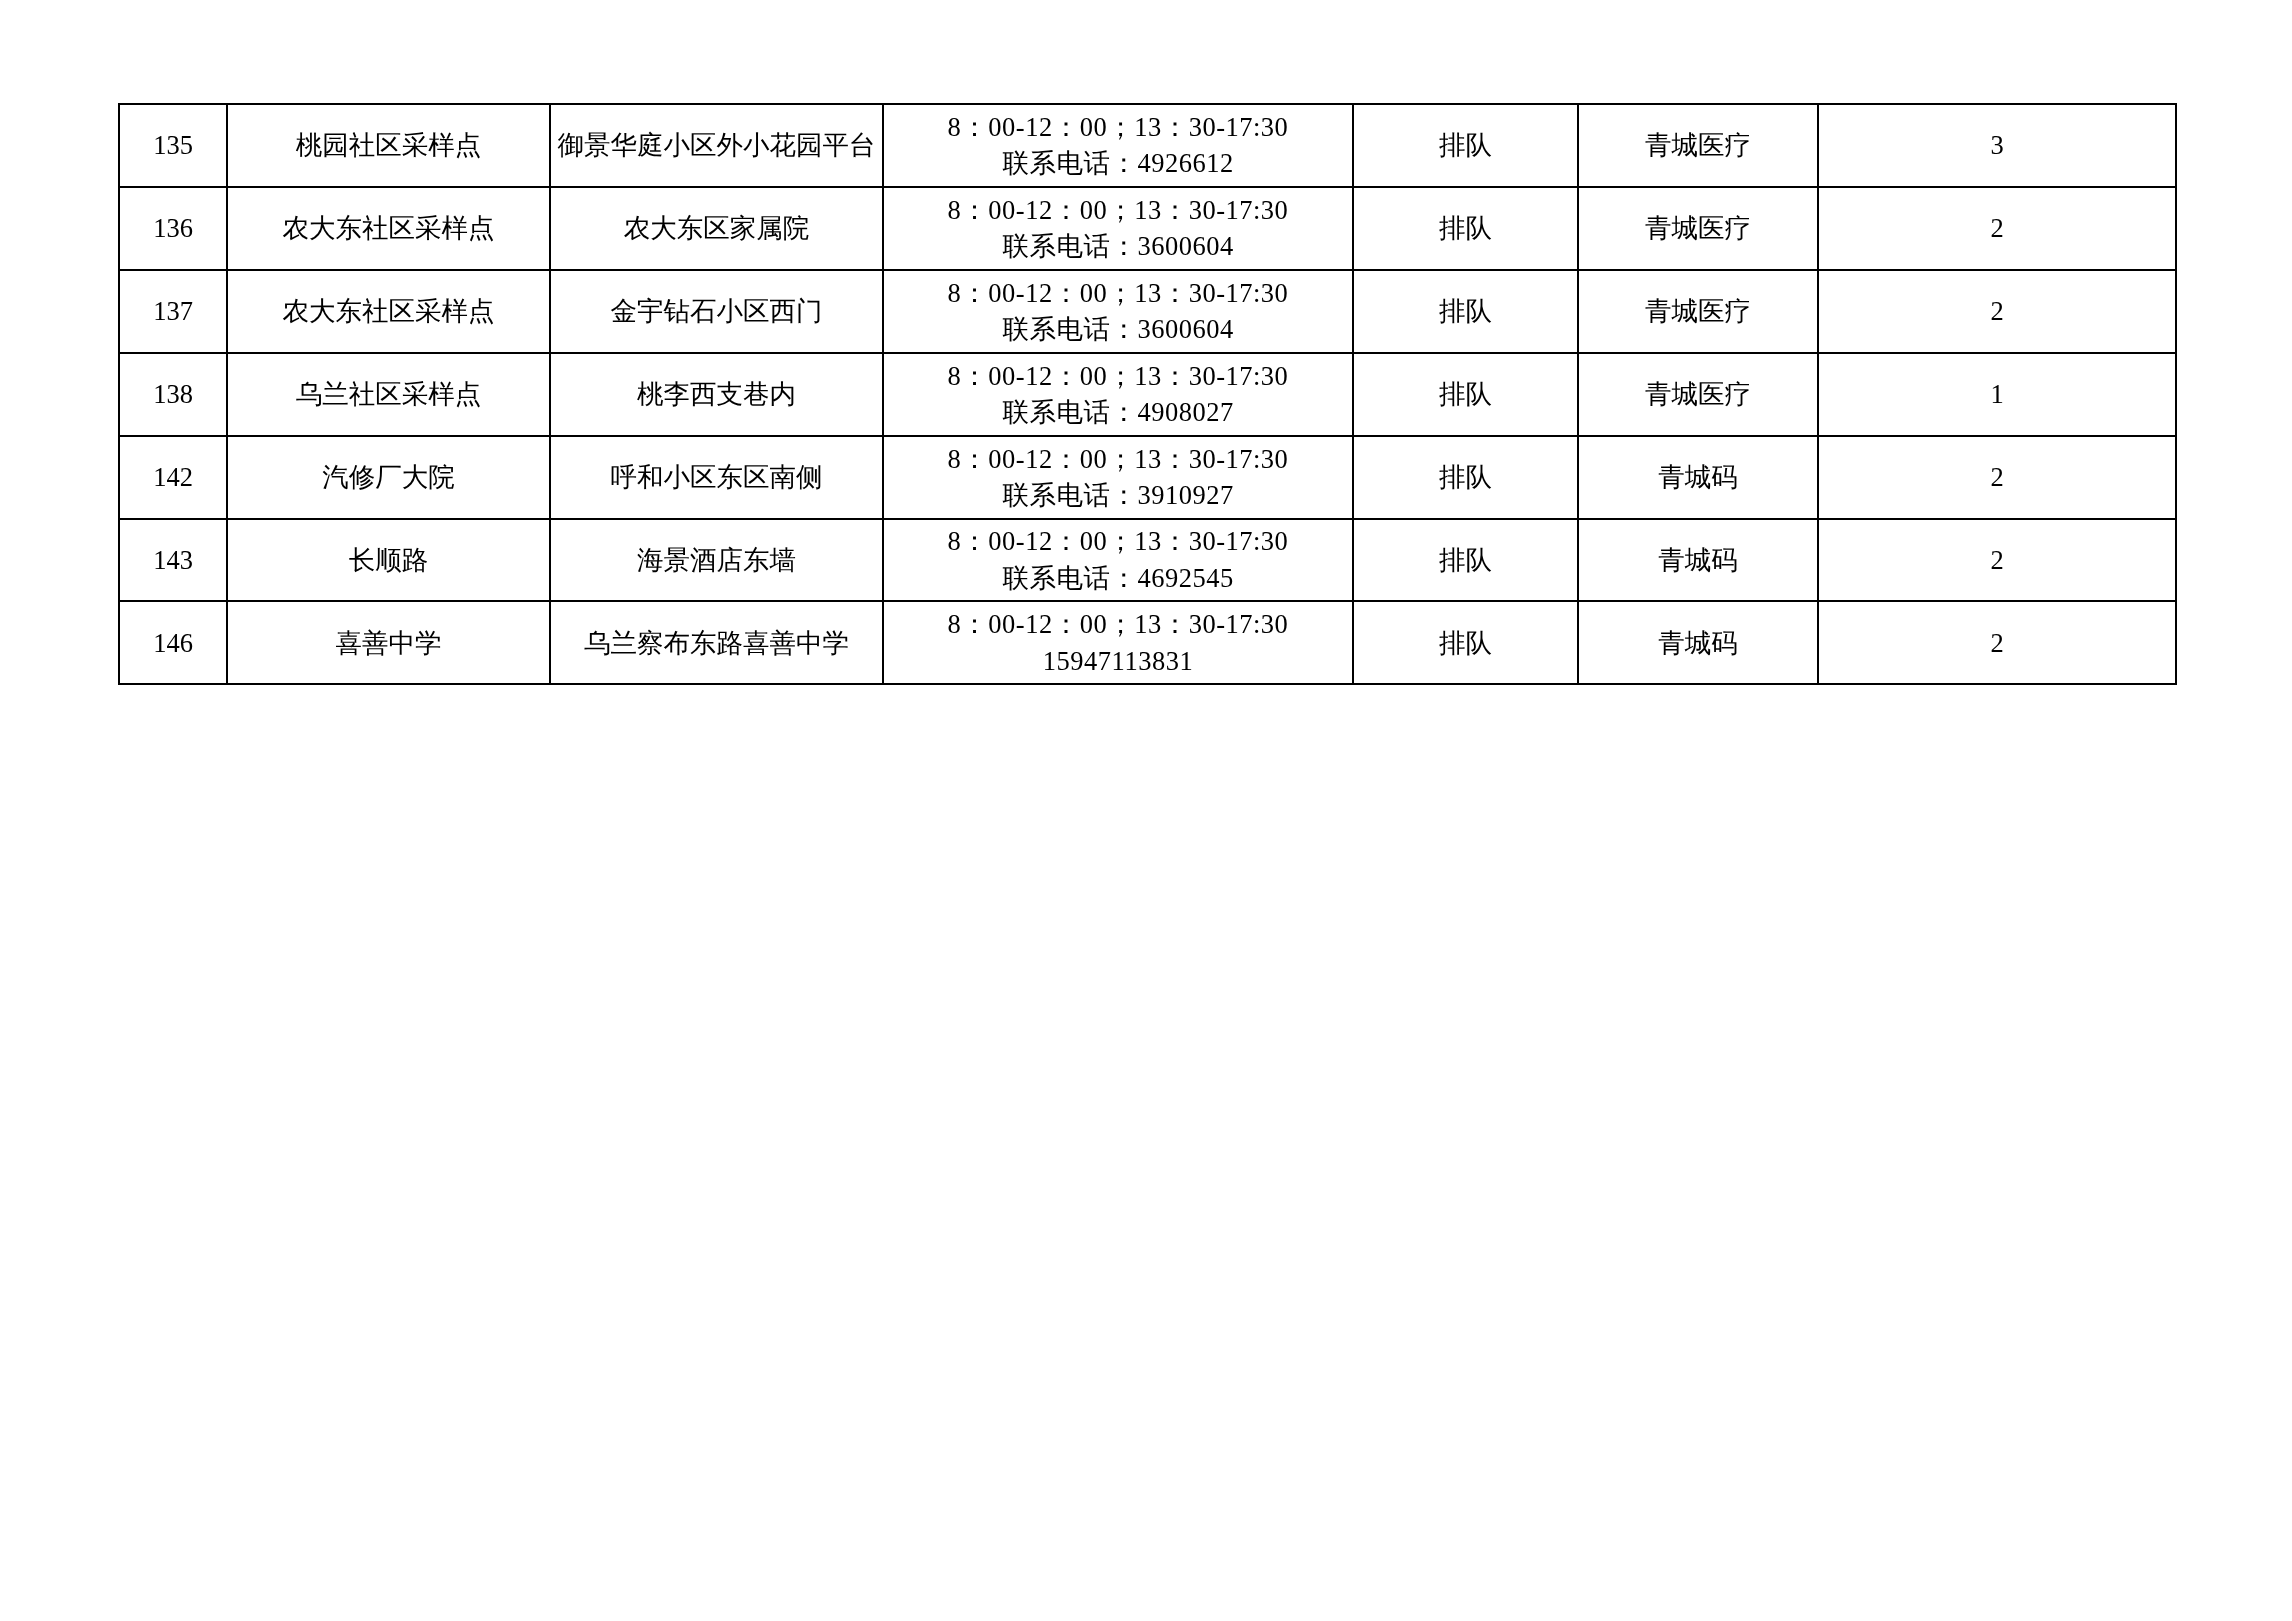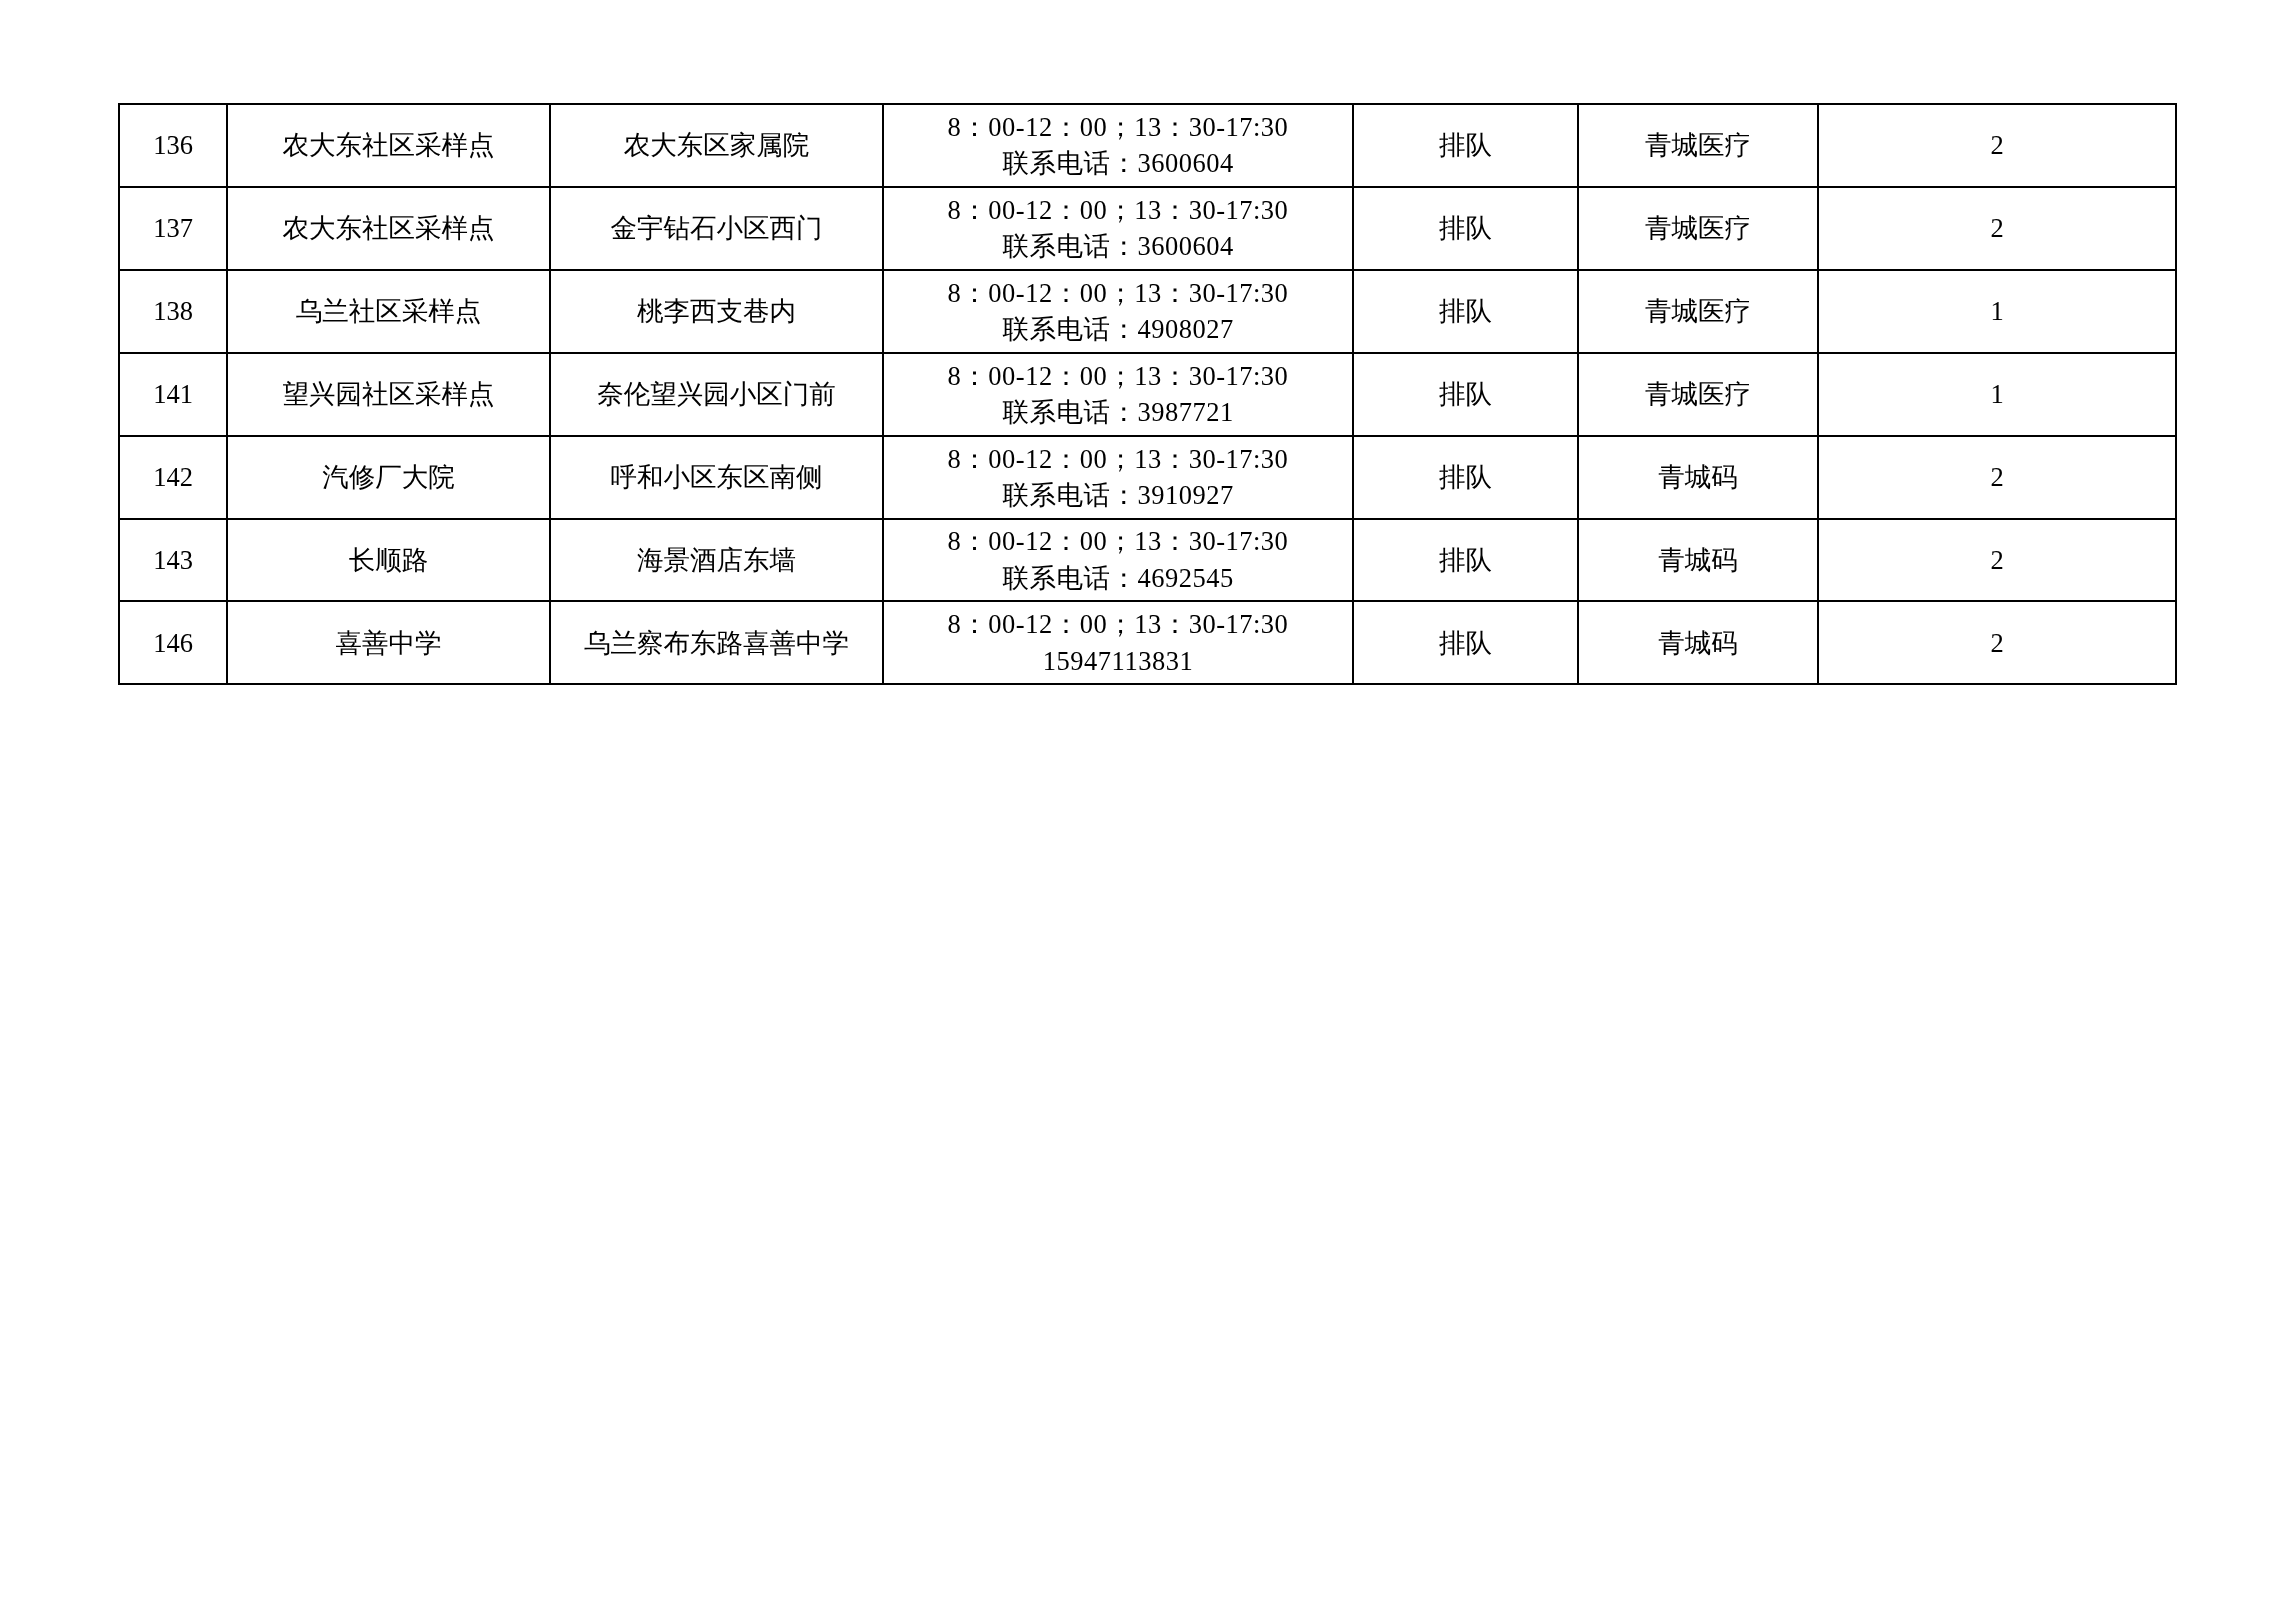--- a/index.html
+++ b/index.html
@@ -72,20 +72,29 @@
       <col class="c-index">
       <col class="c-name">
       <col class="c-addr">
       <col class="c-time">
       <col class="c-mode">
       <col class="c-org">
       <col class="c-count">
     </colgroup>
     <tbody id="table-body">
         <tr>
+          <td class="cell-index">135</td>
+          <td class="cn cell-name">桃园社区采样点</td>
+          <td class="cn cell-address">御景华庭小区外小花园平台</td>
+          <td class="cell-time"><span class="time-line">8：00-12：00；13：30-17:30</span><span class="phone-line">联系电话：4926612</span></td>
+          <td class="cn cell-mode">排队</td>
+          <td class="cn cell-org">青城医疗</td>
+          <td class="cell-count">3</td>
+        </tr>
+        <tr>
           <td class="cell-index">136</td>
           <td class="cn cell-name">农大东社区采样点</td>
           <td class="cn cell-address">农大东区家属院</td>
           <td class="cell-time"><span class="time-line">8：00-12：00；13：30-17:30</span><span class="phone-line">联系电话：3600604</span></td>
           <td class="cn cell-mode">排队</td>
           <td class="cn cell-org">青城医疗</td>
           <td class="cell-count">2</td>
         </tr>
         <tr>
           <td class="cell-index">137</td>
@@ -94,29 +103,20 @@
           <td class="cell-time"><span class="time-line">8：00-12：00；13：30-17:30</span><span class="phone-line">联系电话：3600604</span></td>
           <td class="cn cell-mode">排队</td>
           <td class="cn cell-org">青城医疗</td>
           <td class="cell-count">2</td>
         </tr>
         <tr>
           <td class="cell-index">138</td>
           <td class="cn cell-name">乌兰社区采样点</td>
           <td class="cn cell-address">桃李西支巷内</td>
           <td class="cell-time"><span class="time-line">8：00-12：00；13：30-17:30</span><span class="phone-line">联系电话：4908027</span></td>
-          <td class="cn cell-mode">排队</td>
-          <td class="cn cell-org">青城医疗</td>
-          <td class="cell-count">1</td>
-        </tr>
-        <tr>
-          <td class="cell-index">141</td>
-          <td class="cn cell-name">望兴园社区采样点</td>
-          <td class="cn cell-address">奈伦望兴园小区门前</td>
-          <td class="cell-time"><span class="time-line">8：00-12：00；13：30-17:30</span><span class="phone-line">联系电话：3987721</span></td>
           <td class="cn cell-mode">排队</td>
           <td class="cn cell-org">青城医疗</td>
           <td class="cell-count">1</td>
         </tr>
         <tr>
           <td class="cell-index">142</td>
           <td class="cn cell-name">汽修厂大院</td>
           <td class="cn cell-address">呼和小区东区南侧</td>
           <td class="cell-time"><span class="time-line">8：00-12：00；13：30-17:30</span><span class="phone-line">联系电话：3910927</span></td>
           <td class="cn cell-mode">排队</td>

